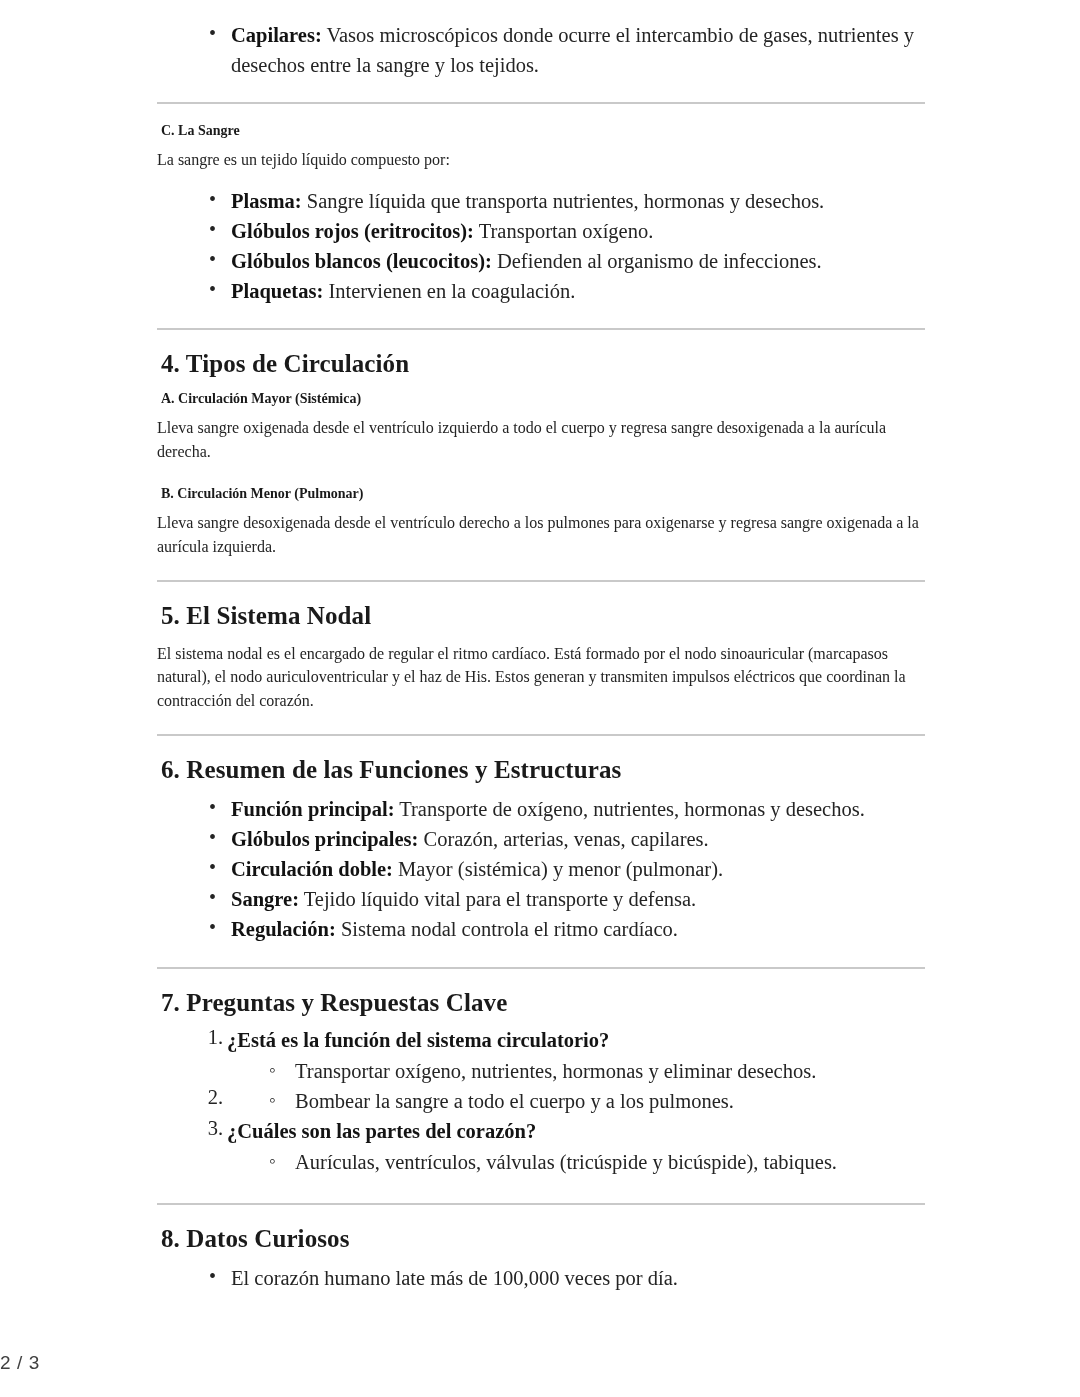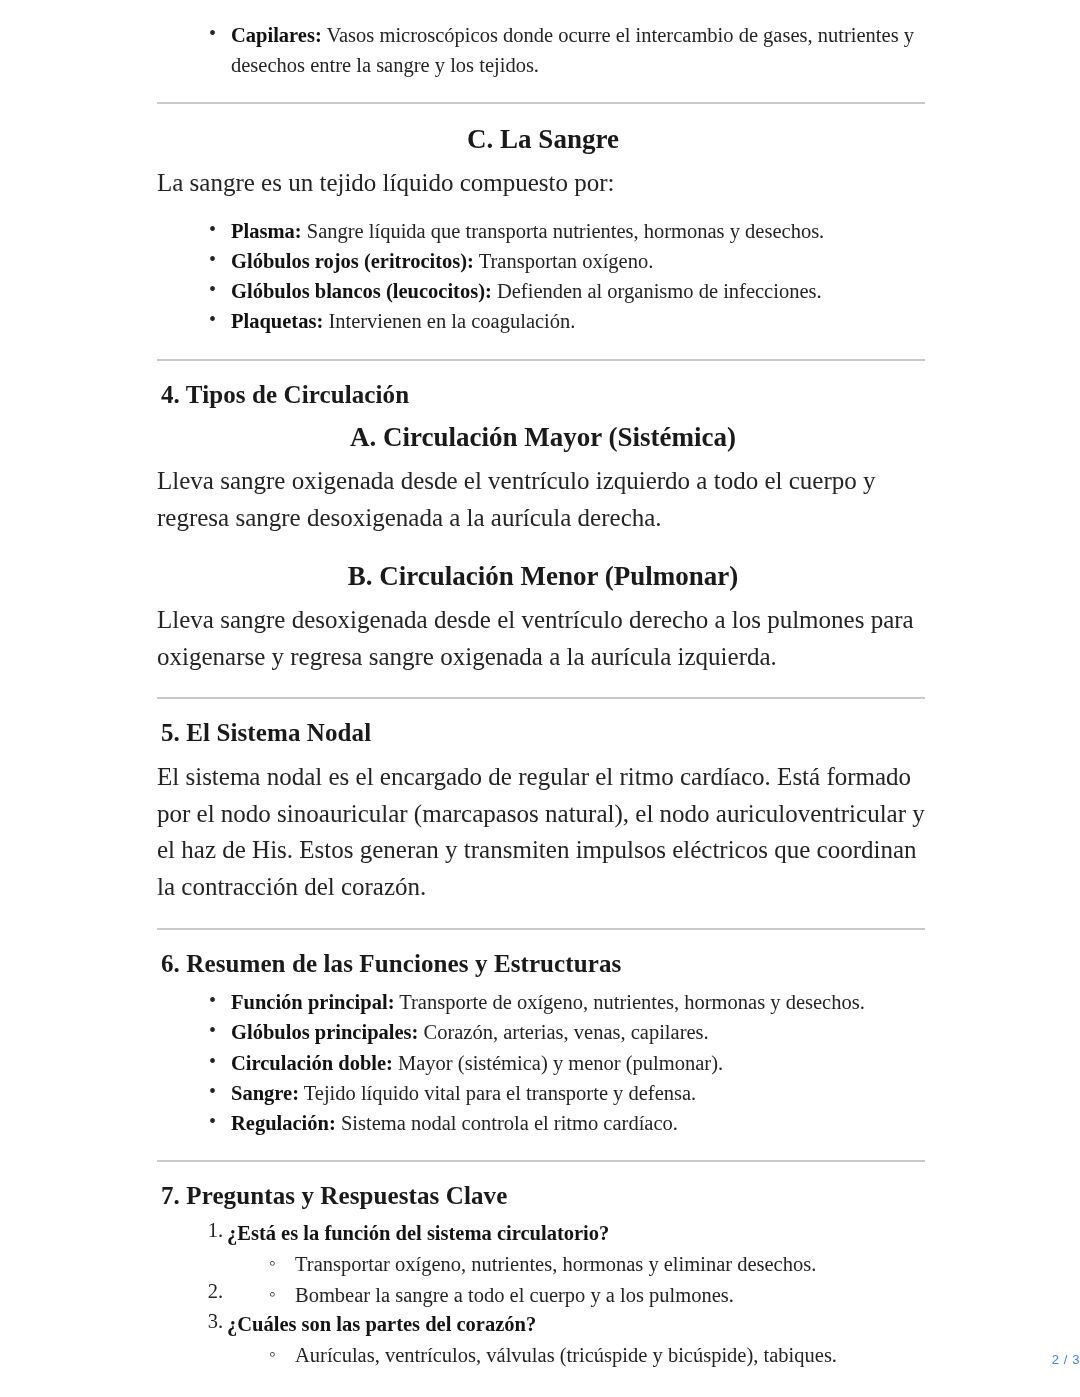--- a/index.html
+++ b/index.html
@@ -44,32 +44,31 @@
   h2.sec-title {
     font-size: 25px;
     font-weight: bold;
     letter-spacing: 0.1px;
     margin: 0;
     padding: 0 0 0 4px;
     line-height: 1.26;
     color: #1a1a1a;
   }
   h3.sub-title {
-    font-size: 27px;
+    font-size: 14px;
     font-weight: bold;
     margin: 0;
     padding: 0 0 0 4px;
     line-height: 1.3;
     color: #1a1a1a;
-    text-align: center;
   }
 
   
   p.para {
-    font-size: 25px;
+    font-size: 16px;
     line-height: 1.47;
     margin: 0;
     padding: 0;
     color: #242424;
   }
 
   
   ul.bullets {
     margin: 0;
     padding: 0 0 0 52px;
@@ -154,25 +153,25 @@
   .gap-20 { height: 20px; }
   .gap-22 { height: 22px; }
   .gap-26 { height: 26px; }
 
   
   .footer {
     position: absolute;
     left: 0;
     top: 1352px;
     width: 1080px;
-    text-align: right;
+    text-align: left;
     font-family: "Liberation Sans", "DejaVu Sans", sans-serif;
-    font-size: 13px;
+    font-size: 19px;
     letter-spacing: 0.6px;
-    color: #3b82f6;
+    color: #404040;
   }
 </style>
 </head>
 <body>
 
 <div class="page">
   <div class="content">
 
     <div class="gap-20"></div>
 

